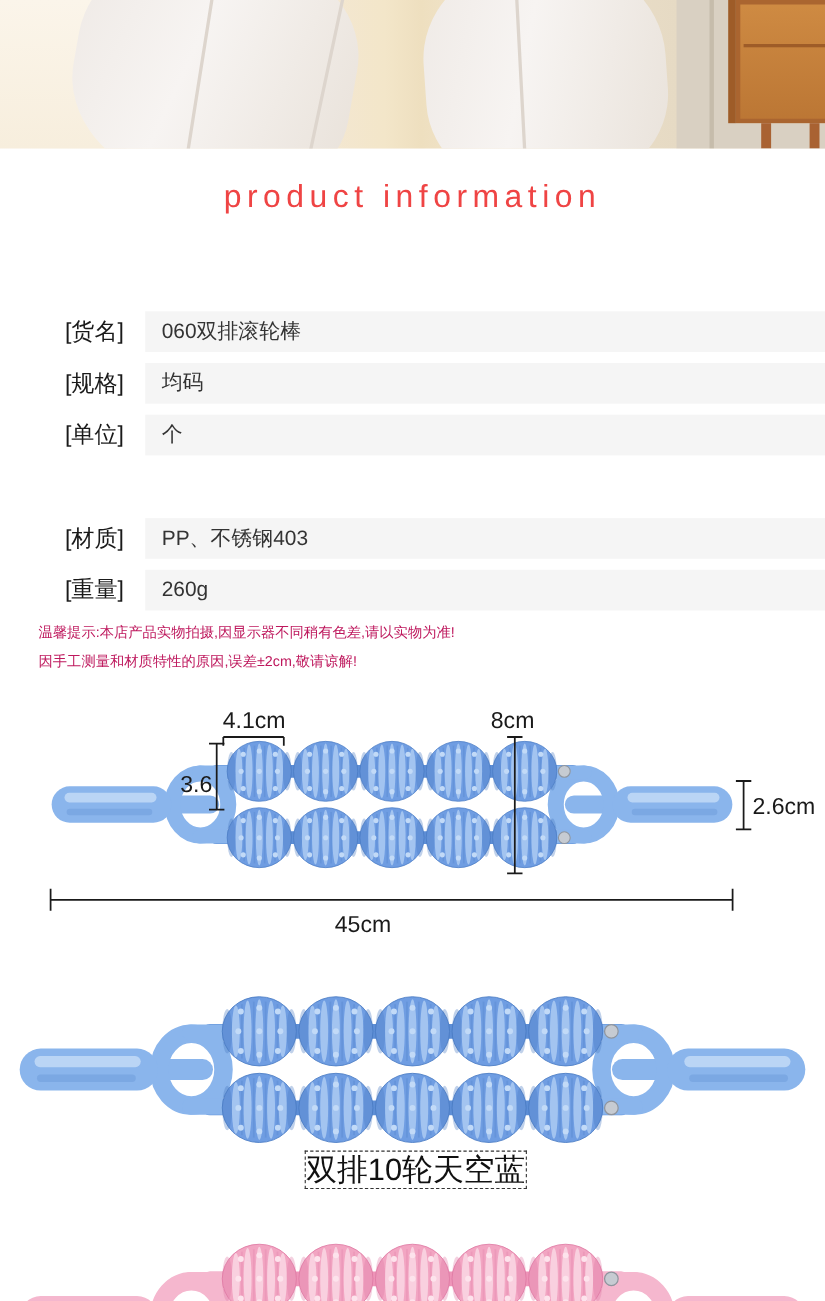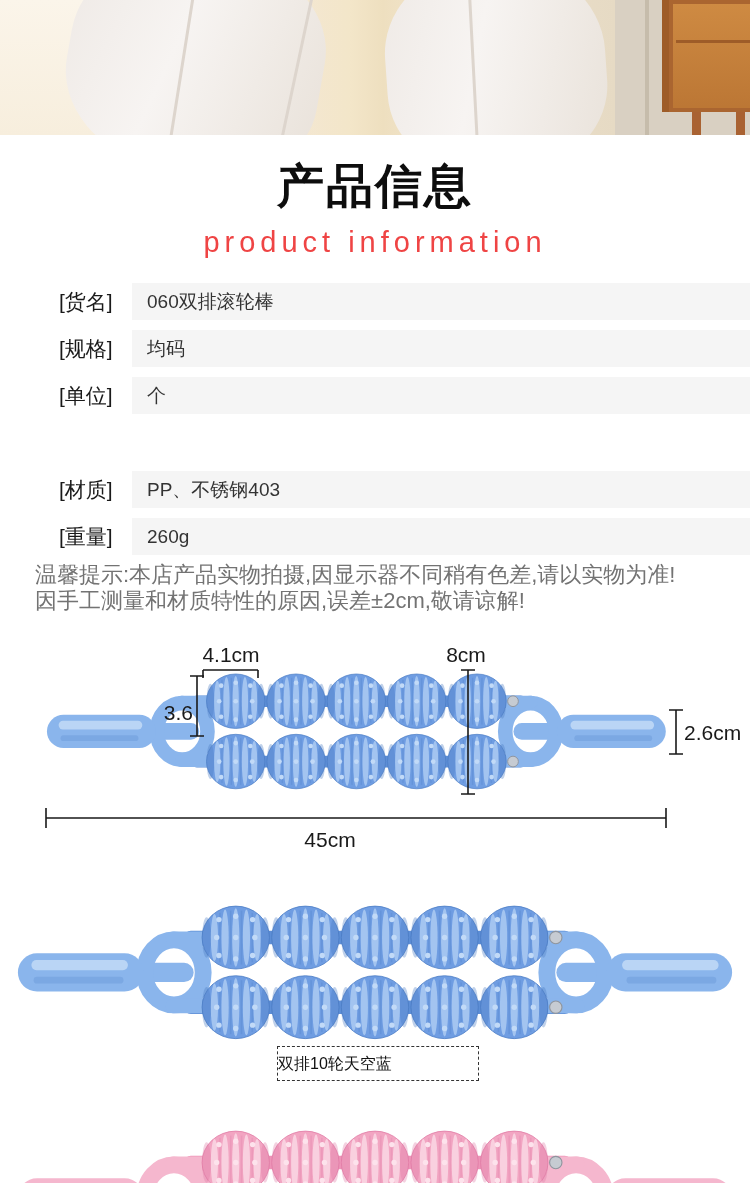--- a/index.html
+++ b/index.html
@@ -33,22 +33,22 @@
   .title-zh{font-size:47px;font-weight:800;letter-spacing:2px;color:#0d0d0d;}
   .title-en{margin-top:8px;font-size:29px;font-weight:400;letter-spacing:5px;color:#ef4444;}
 
   
   .spec-row{position:absolute;left:0;width:750px;height:37px;margin-left:24px;}
   .spec-label{position:absolute;left:35px;top:0;height:37px;line-height:37px;font-size:21px;color:#1a1a1a;}
   .spec-value{position:absolute;left:108px;top:0;width:604px;height:37px;line-height:37px;
         background:var(--cell-bg,#f5f5f5);font-size:19px;color:#333;padding-left:15px;}
 
   
-  .tips{position:absolute;left:35px;top:562px;width:690px;font-size:22px;line-height:26px;
-        font-weight:500;color:#737373;}
+  .tips{position:absolute;left:35px;top:562px;width:690px;font-size:13px;line-height:26px;
+        font-weight:500;color:#be185d;}
 
   
   :root{--blue-main:#6f9de2;--blue-lite:#a9c9f2;--blue-dark:#4a7cc4;--blue-handle:#8ab5ec;
         --blue-hi:#c2daf7;--blue-rail:#5d8ed6;
         --pink-main:#f2a5c2;--pink-lite:#fad5e2;--pink-dark:#e07ba5;--pink-handle:#f5b7ce;
         --pink-hi:#fde3ec;--pink-rail:#ee94b8;--cell-bg:#f5f5f5;--line:#1a1a1a;}
   .svg-blue{--pc-main:var(--blue-main);--pc-lite:var(--blue-lite);--pc-dark:var(--blue-dark);
         --pc-handle:var(--blue-handle);--pc-hi:var(--blue-hi);--pc-rail:var(--blue-rail);}
   .svg-pink{--pc-main:var(--pink-main);--pc-lite:var(--pink-lite);--pc-dark:var(--pink-dark);
         --pc-handle:var(--pink-handle);--pc-hi:var(--pink-hi);--pc-rail:var(--pink-rail);}
@@ -66,21 +66,21 @@
   .r-bump{fill:var(--pc-hi);}
   .dim{stroke:var(--line);stroke-width:1.6;fill:none;}
   .dim-text{font-family:"Liberation Sans","DejaVu Sans",sans-serif;font-size:21px;fill:var(--line);}
 
   .diagram-svg{position:absolute;left:0;top:640px;}
   .display-blue{position:absolute;left:15px;top:905px;}
   .display-pink{position:absolute;left:15px;top:1130px;}
 
   
   .variant-box{position:absolute;left:277px;top:1046px;width:200px;height:33px;background:#fff;
-        border:1.6px dashed #333;text-align:left;line-height:33px;font-size:16px;color:#111;}
+        border:1.6px dashed #333;text-align:center;line-height:33px;font-size:28px;color:#111;}
 </style>
 </head>
 <body>
 
 <div class="page">
 
   <svg width="0" height="0" style="position:absolute" aria-hidden="true">
     <defs>
       <g id="roller">
         <ellipse class="r-body" cx="31" cy="29" rx="30" ry="28"></ellipse>
@@ -148,21 +148,20 @@
     <div class="seam s3"></div>
     <div class="wall"></div>
     <div class="wall-line"></div>
     <div class="cabinet"></div>
     <div class="drawer-line"></div>
     <div class="cab-leg cl1"></div>
     <div class="cab-leg cl2"></div>
   </div>
 
   <div class="title-block">
-    <div class="title-zh">产品信息</div>
     <div class="title-en">product information</div>
   </div>
 
   <div class="spec-row" style="top:283px">
     <span class="spec-label">[货名]</span>
     <div class="spec-value">060双排滚轮棒</div>
   </div>
   <div class="spec-row" style="top:330px">
     <span class="spec-label">[规格]</span>
     <div class="spec-value">均码</div>

